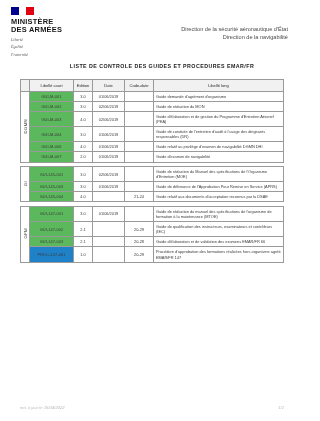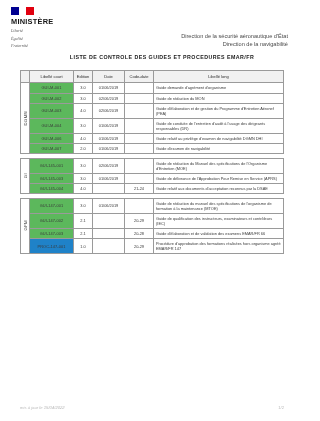--- a/index.html
+++ b/index.html
@@ -12,21 +12,21 @@
     background: #ffffff;
     font-family: "Liberation Sans", sans-serif;
     color: #3c3c3c;
     overflow: hidden;
     position: relative;
   }
 
   
   .page-header {
     display: flex;
-    align-items: flex-end;
+    align-items: center;
     padding: 7px 10px 0 11px;
     box-sizing: border-box;
   }
   .logo-block {
     width: 74px;
     flex: 0 0 74px;
   }
   .flag {
     display: flex;
     width: 23px;
@@ -173,20 +173,21 @@
 <body>
 
 <div class="page-header">
   <div class="logo-block">
     <div class="flag">
       <span class="b"></span>
         <span class="w"></span>
         <span class="r"></span>
     </div>
     <div class="ministry-name">MINISTÈRE</div>
+    <div class="ministry-name">DES ARMÉES</div>
     <div class="motto">Liberté</div>
     <div class="motto">Égalité</div>
     <div class="motto">Fraternité</div>
   </div>
   <div class="header-right">
     <div>Direction de la sécurité aéronautique d'État</div>
     <div>Direction de la navigabilité</div>
   </div>
 </div>
 

